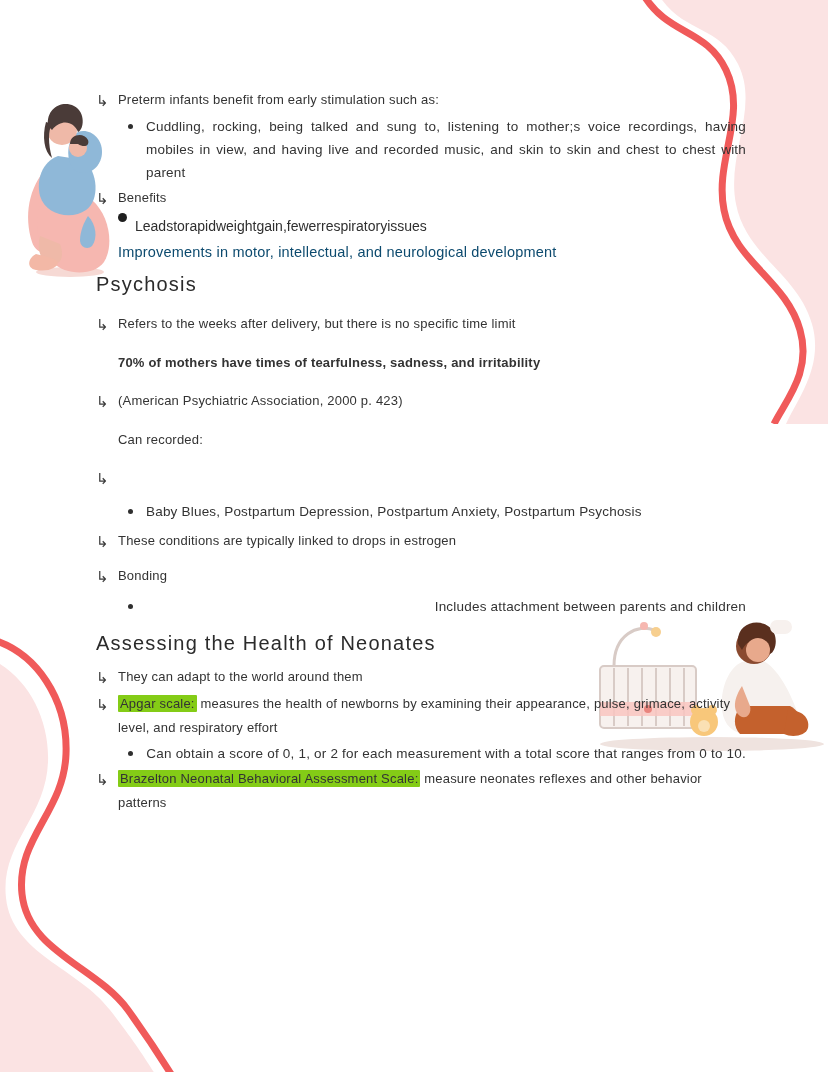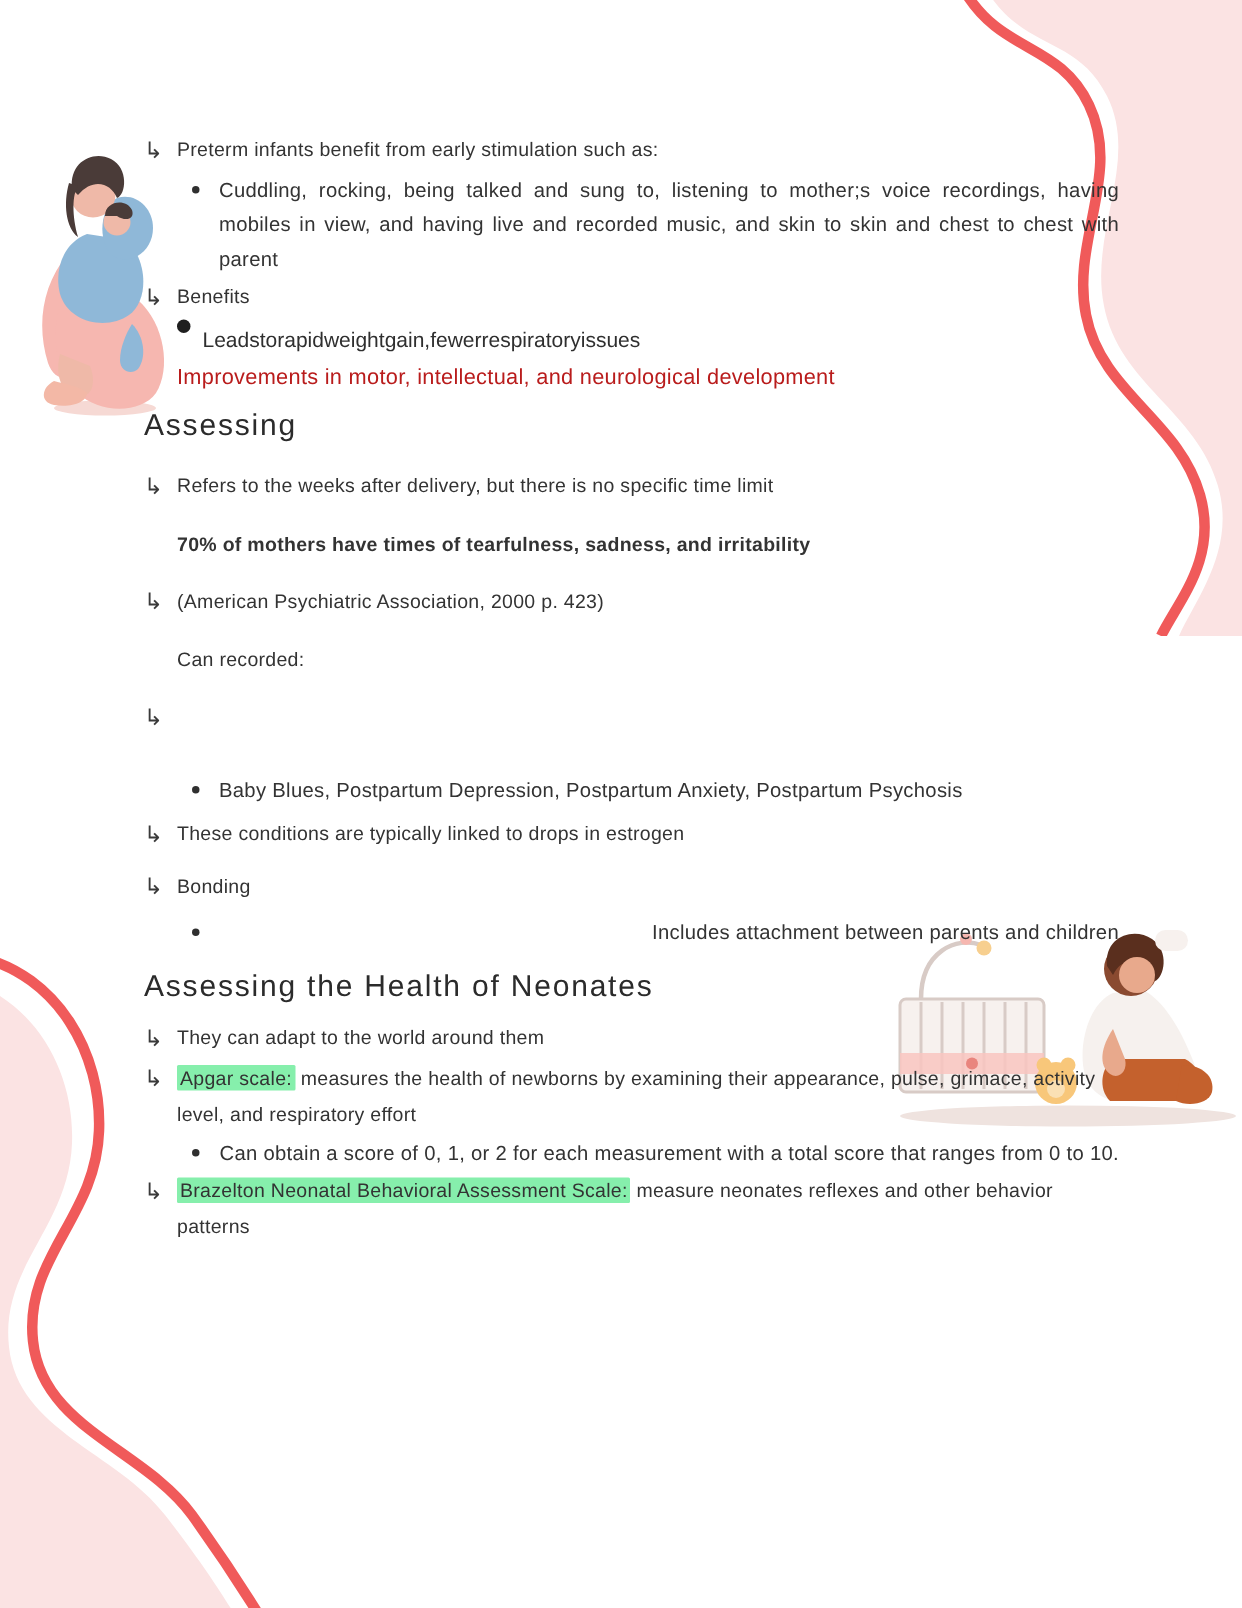--- a/index.html
+++ b/index.html
@@ -123,36 +123,36 @@
     background: #1f1f1f;
     margin-right: 8px;
     flex: 0 0 9px;
   }
 
   .plain-indent {
     padding-left: 22px;
     font-size: 14.5px;
     line-height: 26px;
     letter-spacing: 0.2px;
-    color: #b91c1c;
+    color: #0c4a6e;
   }
 
   h2.heading {
     font-size: 20px;
     font-weight: 400;
     letter-spacing: 1.2px;
     color: #2b2b2b;
     margin: 8px 0 10px 0;
   }
   h2.heading.tight {
     margin-top: 14px;
   }
 
   .hl {
-    background: #86efac;
+    background: #84cc16;
     padding: 1px 2px;
     border-radius: 1px;
     text-align: center;
   }
 
   .spacer-sm { height: 8px; }
 
   
   #illu-mother {
     position: absolute;
@@ -250,21 +250,21 @@
       <span class="txt">Benefits</span>
     </div>
 
     <div class="subbullet-inline">
       <span class="dot-big"></span>
       <span>Leadstorapidweightgain,fewerrespiratoryissues</span>
     </div>
 
     <div class="plain-indent">Improvements in motor, intellectual, and neurological development</div>
 
-    <h2 class="heading">Assessing</h2>
+    <h2 class="heading">Psychosis</h2>
 
     <div class="line-row">
       <span class="arrow" style="line-height:36px">↳</span>
       <span class="txt loose">Refers to the weeks after delivery, but there is no specific time limit</span>
     </div>
 
     <div class="line-row">
       <span class="arrow-empty"></span>
       <span class="txt loose justify">70% of mothers have times of tearfulness, sadness, and irritability</span>
     </div>
@@ -277,21 +277,21 @@
     <div class="line-row">
       <span class="arrow-empty"></span>
       <span class="txt loose">Can recorded:</span>
     </div>
 
     <div class="line-row">
       <span class="arrow" style="line-height:36px">↳</span>
       <span class="txt loose">&nbsp;</span>
     </div>
 
-    <ul class="bullets" style="margin-top:18px">
+    <ul class="bullets" style="margin-top:3px">
       <li class="justify">Baby Blues, Postpartum Depression, Postpartum Anxiety, Postpartum Psychosis</li>
     </ul>
 
     <div class="line-row" style="margin-top:6px">
       <span class="arrow">↳</span>
       <span class="txt">These conditions are typically linked to drops in estrogen</span>
     </div>
 
     <div class="spacer-sm"></div>
 

